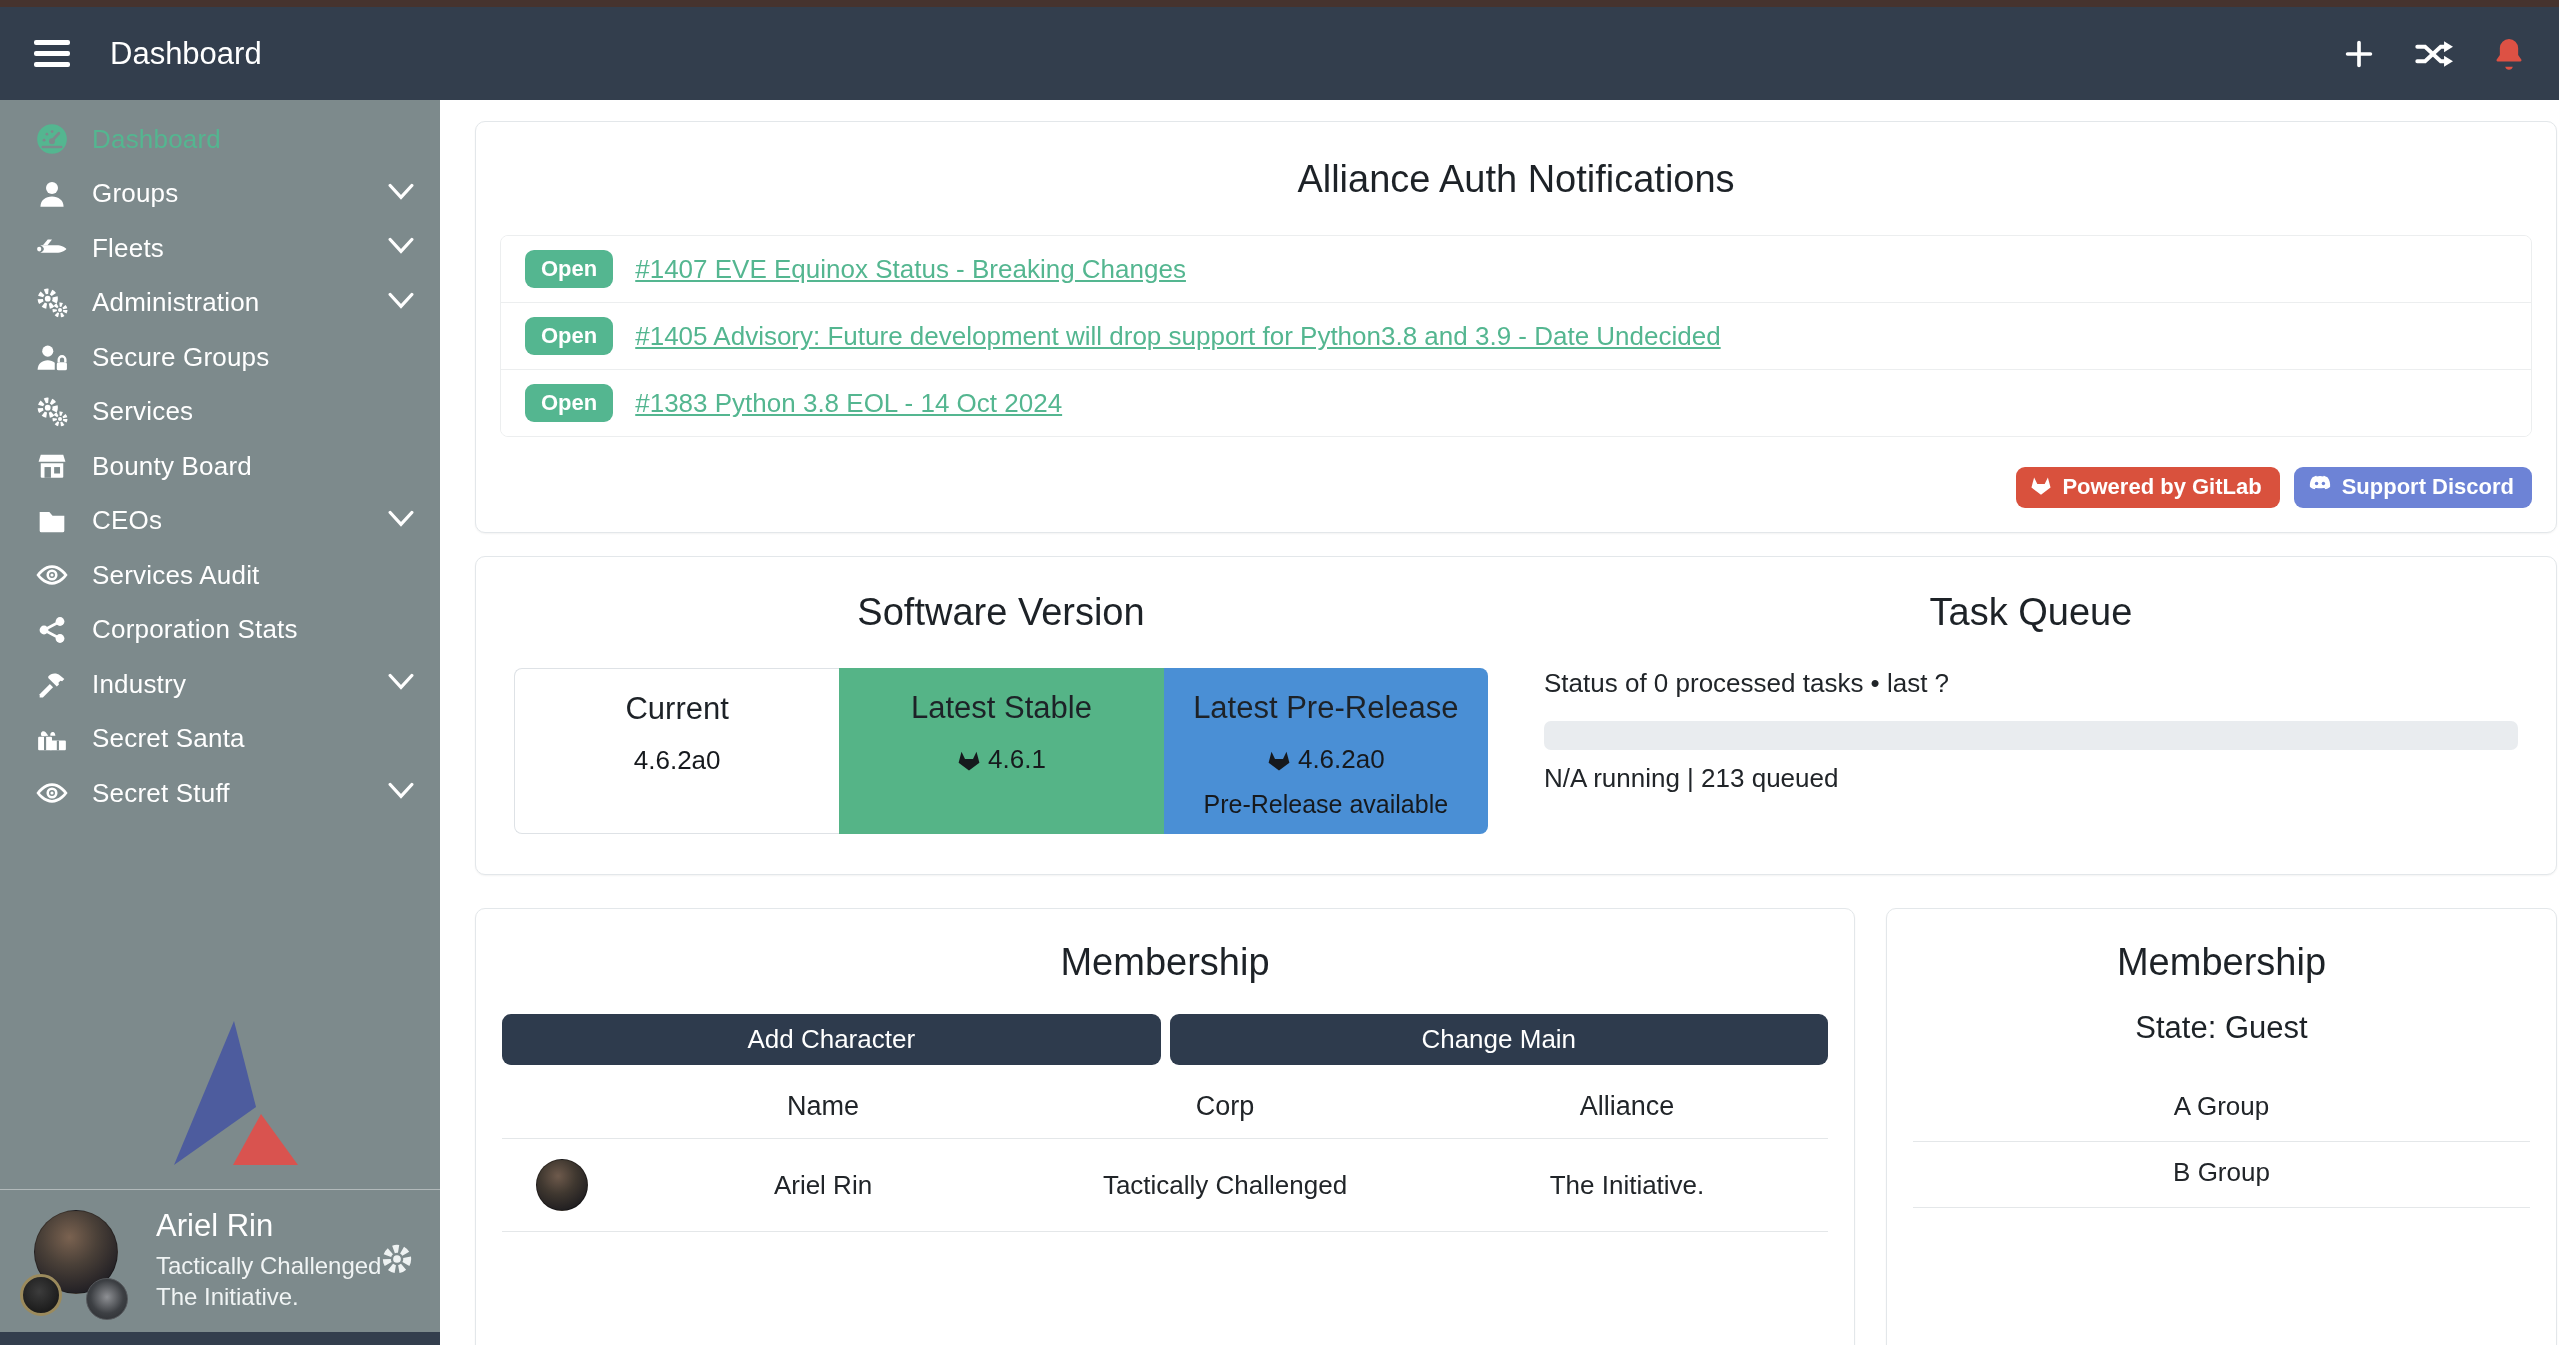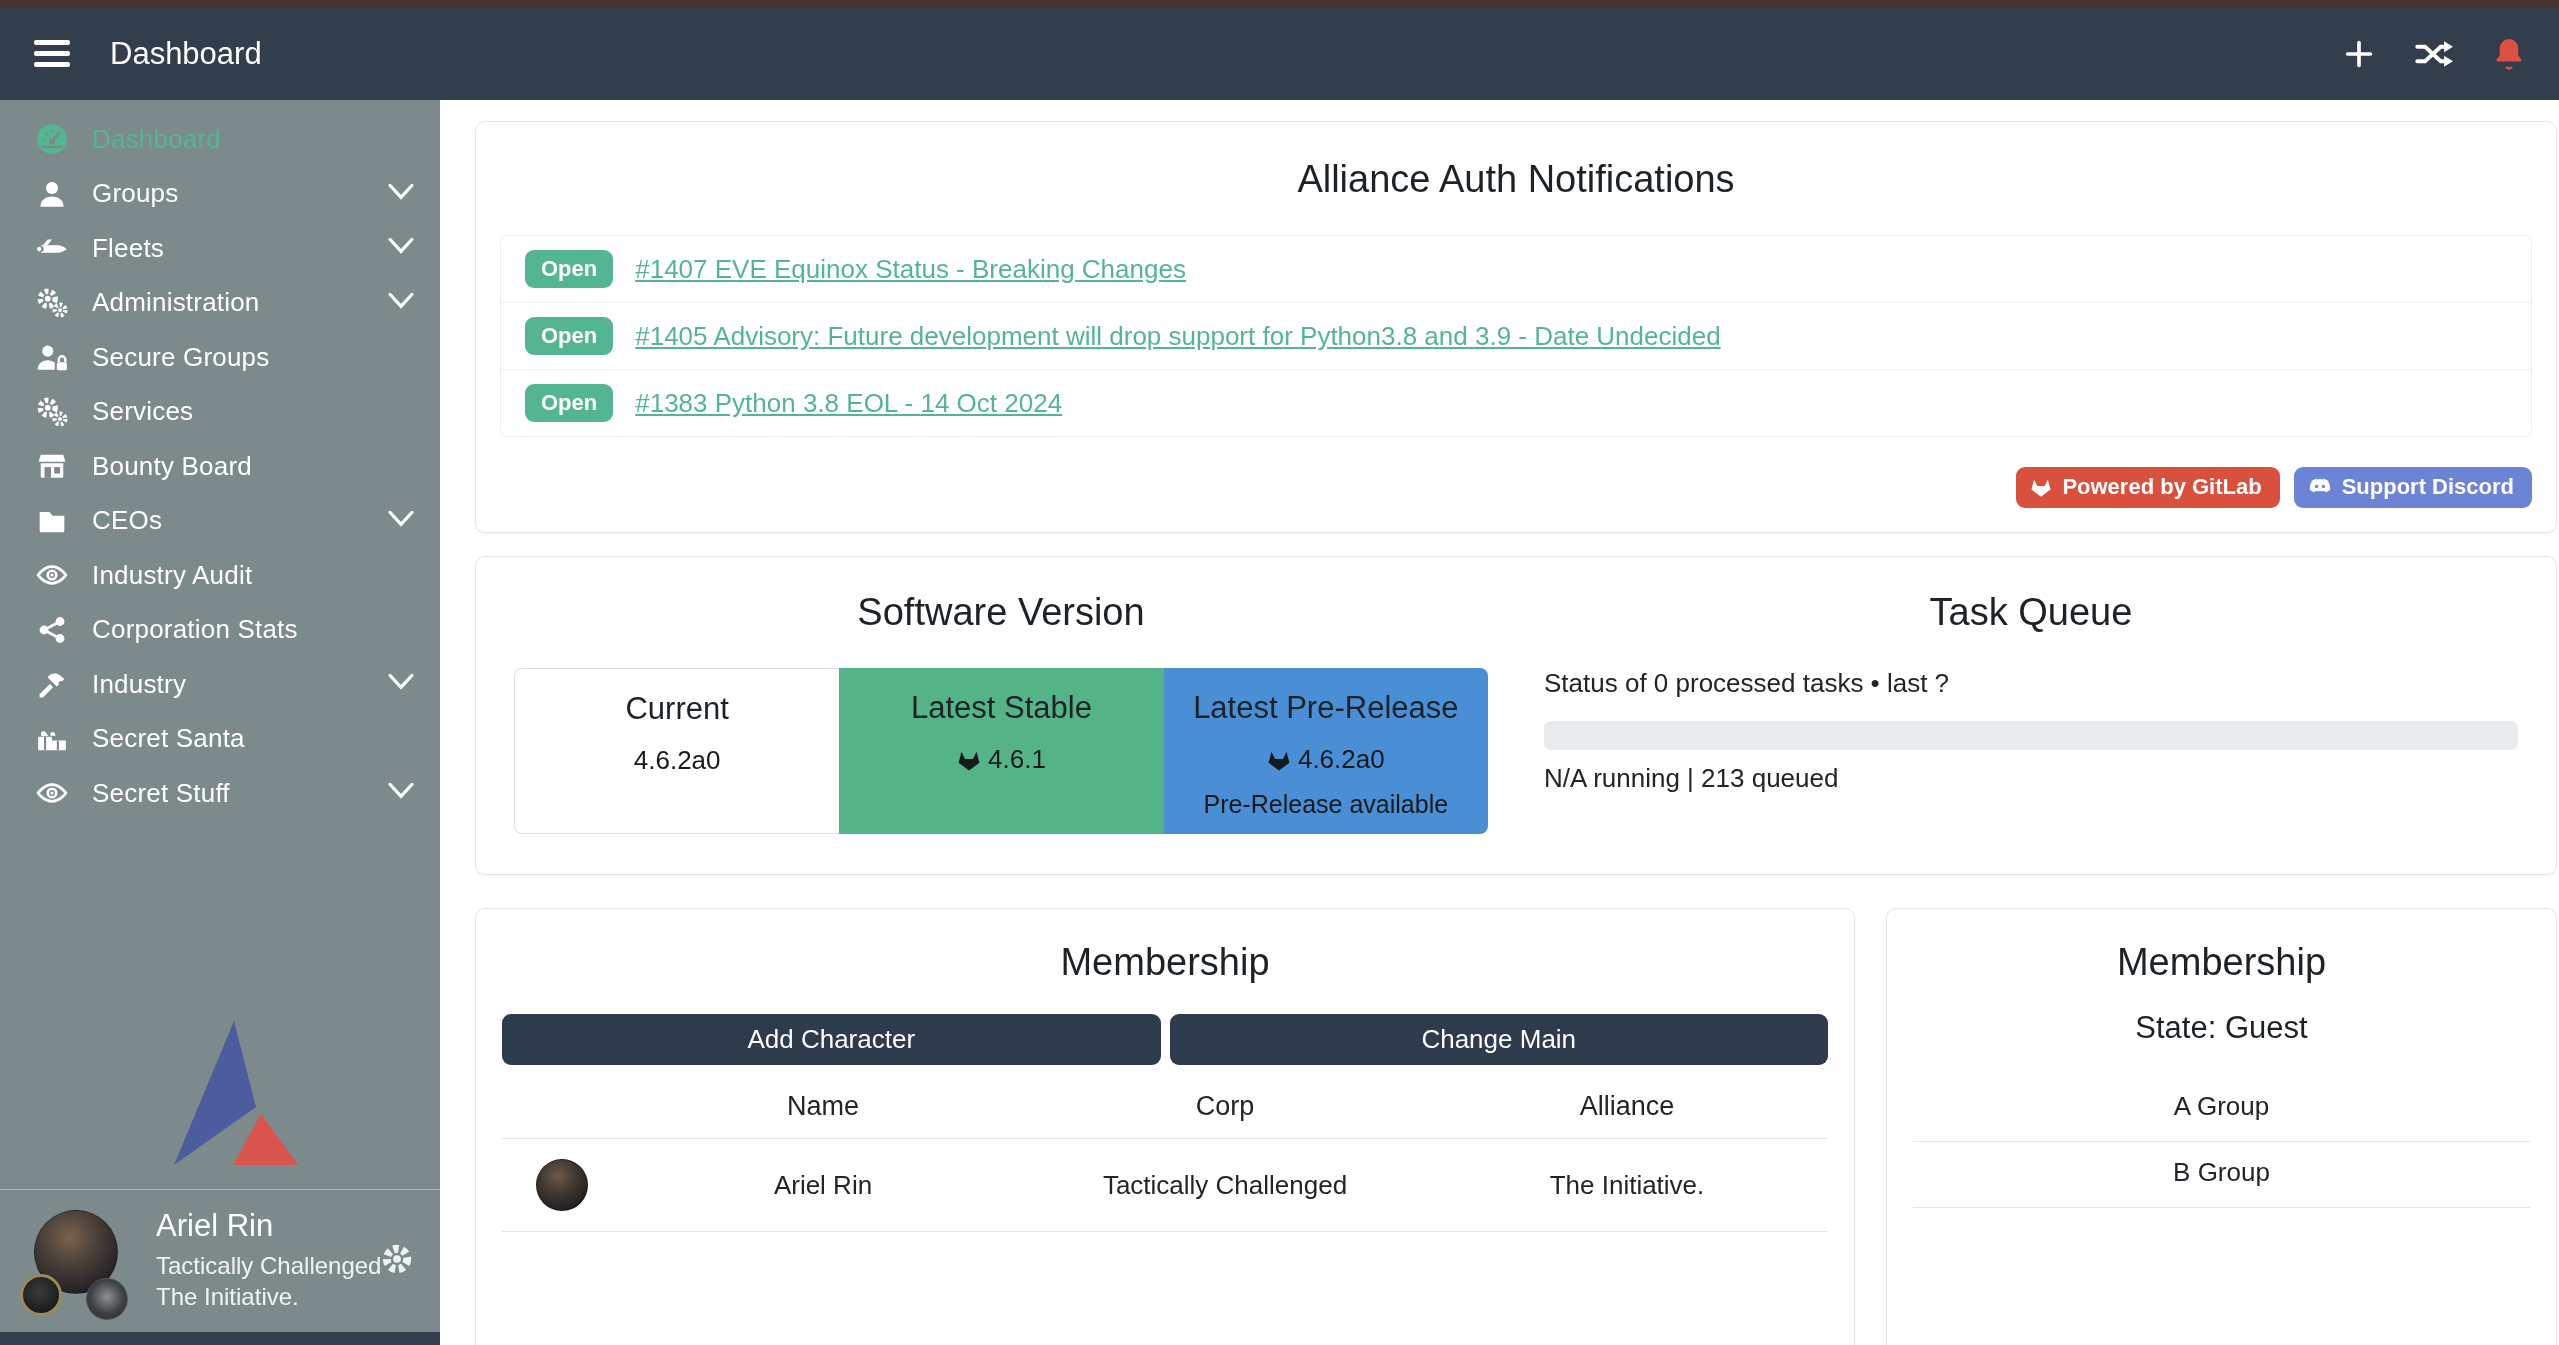--- a/index.html
+++ b/index.html
@@ -59,21 +59,21 @@
   .card-notif { padding:24px 24px 24px; margin-bottom:23px; }
   .card-notif .panel-title { margin:12px 0 34px; }
   .notif-list { border:1px solid #eceeef; border-radius:8px; overflow:hidden; }
   .notif-row { display:flex; align-items:center; gap:22px; padding:14px 24px;
     border-top:1px solid #eceeef; background:#fff; }
   .notif-row:first-child { border-top:none; }
   .badge-open { background:#54b690; color:#fff; font-size:22px; font-weight:bold;
     padding:8px 16px; border-radius:9px; line-height:1; flex:0 0 auto; }
   .notif-link { color:#54b690; font-size:26px; text-decoration:underline; cursor:pointer; }
   .badges-row { display:flex; justify-content:flex-end; gap:14px; margin-top:30px; }
-  .shield { display:inline-flex; align-items:center; gap:10px; color:#fff; font-size:22px;
+  .shield { display:inline-flex; align-items:flex-start; gap:10px; color:#fff; font-size:22px;
     font-weight:bold; padding:7px 18px 8px 14px; border-radius:9px; cursor:pointer; }
   .shield.gitlab { background:#d9513d; }
   .shield.discord { background:#6d83d6; }
 
   
   .card-soft { display:flex; gap:56px; padding:26px 38px 40px 38px; margin-bottom:33px; }
   .soft-col { flex:1 1 0; }
   .soft-col .panel-title { margin:8px 0 34px; }
   .version-row { display:flex; }
   .v-box { flex:1 1 0; text-align:center; padding-top:22px; height:166px; }
@@ -262,21 +262,21 @@
     </div>
 
     <div class="nav-item">
       <span class="nicon">
         <svg width="32" height="30" viewBox="0 0 30 28">
           <path d="M2 14S7.3 6.2 15 6.2 28 14 28 14s-5.3 7.8-13 7.8S2 14 2 14z" fill="none" stroke="#fff" stroke-width="2.6"></path>
           <circle cx="15" cy="14" r="4" fill="none" stroke="#fff" stroke-width="2.4"></circle>
           <circle cx="15" cy="14" r="1.5" fill="#fff"></circle>
         </svg>
       </span>
-      <span class="nlabel">Industry Audit</span>
+      <span class="nlabel">Services Audit</span>
     </div>
 
     <div class="nav-item">
       <span class="nicon">
         <svg width="28" height="28" viewBox="0 0 28 28">
           <g stroke="#fff" stroke-width="2.6">
               <path d="M6 14L22 5.5M6 14l16 8.5" fill="none"></path>
             </g>
           <g fill="#fff">
               <circle cx="6" cy="14" r="4.4"></circle>

